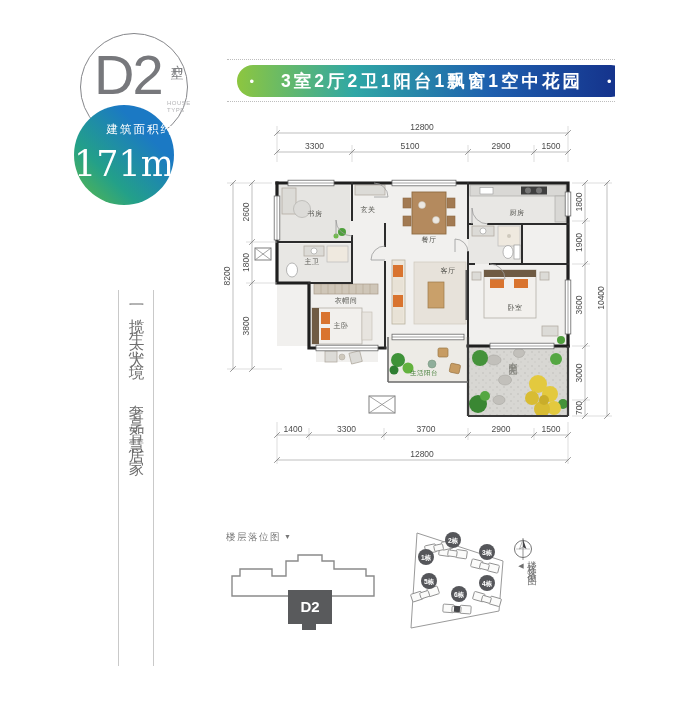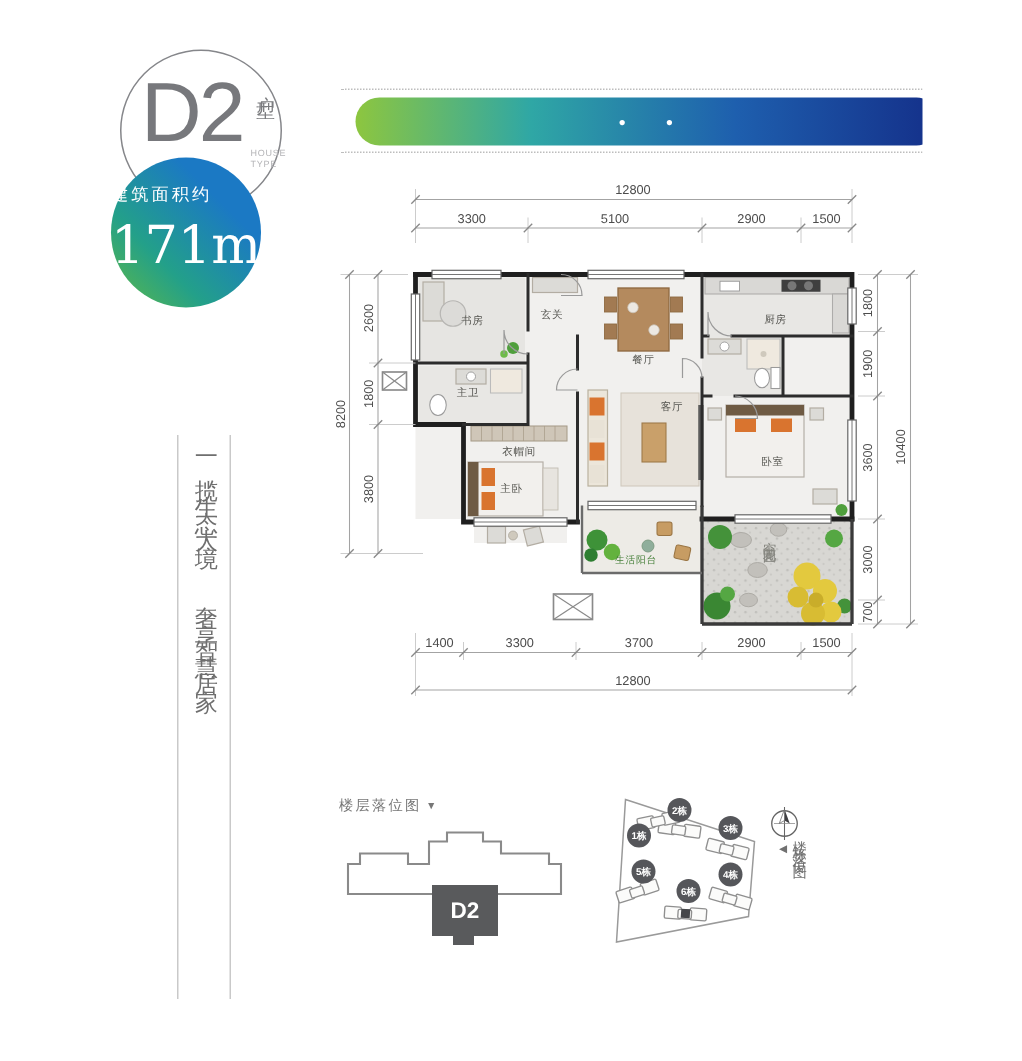--- a/index.html
+++ b/index.html
@@ -7,21 +7,21 @@
         font-family:"Liberation Sans",sans-serif;}
   
   .logo-circle{position:absolute;left:80px;top:33px;width:106px;height:106px;
                border:1.5px solid #85868a;border-radius:50%;}
   .logo-d2{position:absolute;left:13px;top:8px;font-size:56px;color:#77787c;letter-spacing:-2px;}
   .logo-type{position:absolute;left:87px;top:20px;writing-mode:vertical-rl;font-size:12.5px;
              color:#7b7c7f;letter-spacing:3px;}
   .logo-type-en{position:absolute;left:86px;top:66px;font-size:6px;color:#b4b4b7;line-height:7px;letter-spacing:.5px;}
   .area-badge{position:absolute;left:74px;top:105px;width:100px;height:100px;border-radius:50%;
               background:linear-gradient(225deg,#1b79c4 28%,#23a089 68%,#5fb946 100%);
-              color:#fff;text-align:left;}
+              color:#fff;text-align:right;}
   .area-prefix{margin-top:17px;font-size:11.5px;letter-spacing:2px;}
   .area-value{margin-top:3px;font-family:"DejaVu Serif",serif;font-size:35px;line-height:36px;}
   .area-value sup{font-size:16px;}
   
   .dotted{position:absolute;left:227px;width:408px;height:0;border-top:1px dotted #bdbdbd;}
   .dotted.d-top{top:59px;}
   .dotted.d-bot{top:101px;}
   .banner{position:absolute;left:237px;top:65px;width:390px;height:32px;border-radius:16px;
           background:linear-gradient(90deg,#8dc63f 0%,#2fa7a5 30%,#1e5fae 65%,#142f89 100%);
           color:#fff;display:flex;align-items:center;justify-content:center;gap:24px;
@@ -74,20 +74,21 @@
     </span>
   </div>
   <div class="area-badge">
     <div class="area-prefix">建筑面积约</div>
     <div class="area-value"><span>171m</span><sup>2</sup></div>
   </div>
 
   <div class="dotted d-top"></div>
   <div class="banner">
     <span class="dot">•</span>
+    <span>3室2厅2卫1阳台1飘窗1空中花园</span>
     <span class="dot">•</span>
   </div>
   <div class="dotted d-bot"></div>
 
   <div class="slogan">
     <div>一揽生态大境</div>
     <div>奢享智慧居家</div>
   </div>
 
   <svg class="plan-svg" style="left:222px;top:112px;" width="424" height="380" viewBox="0 0 424 380">

